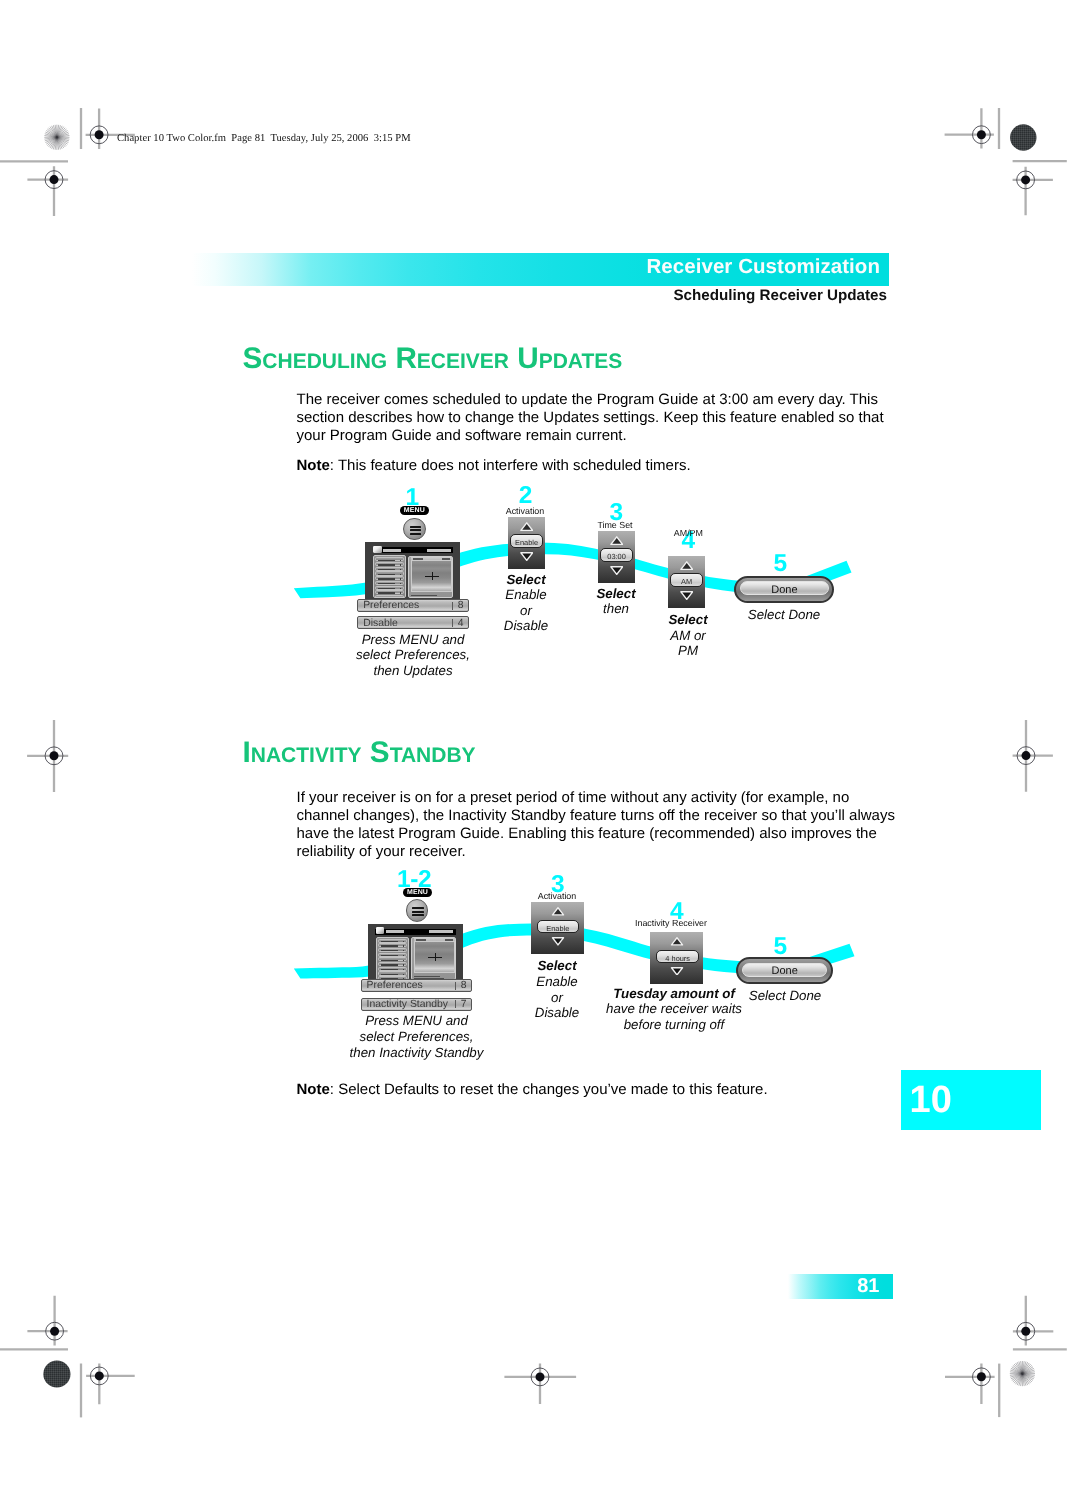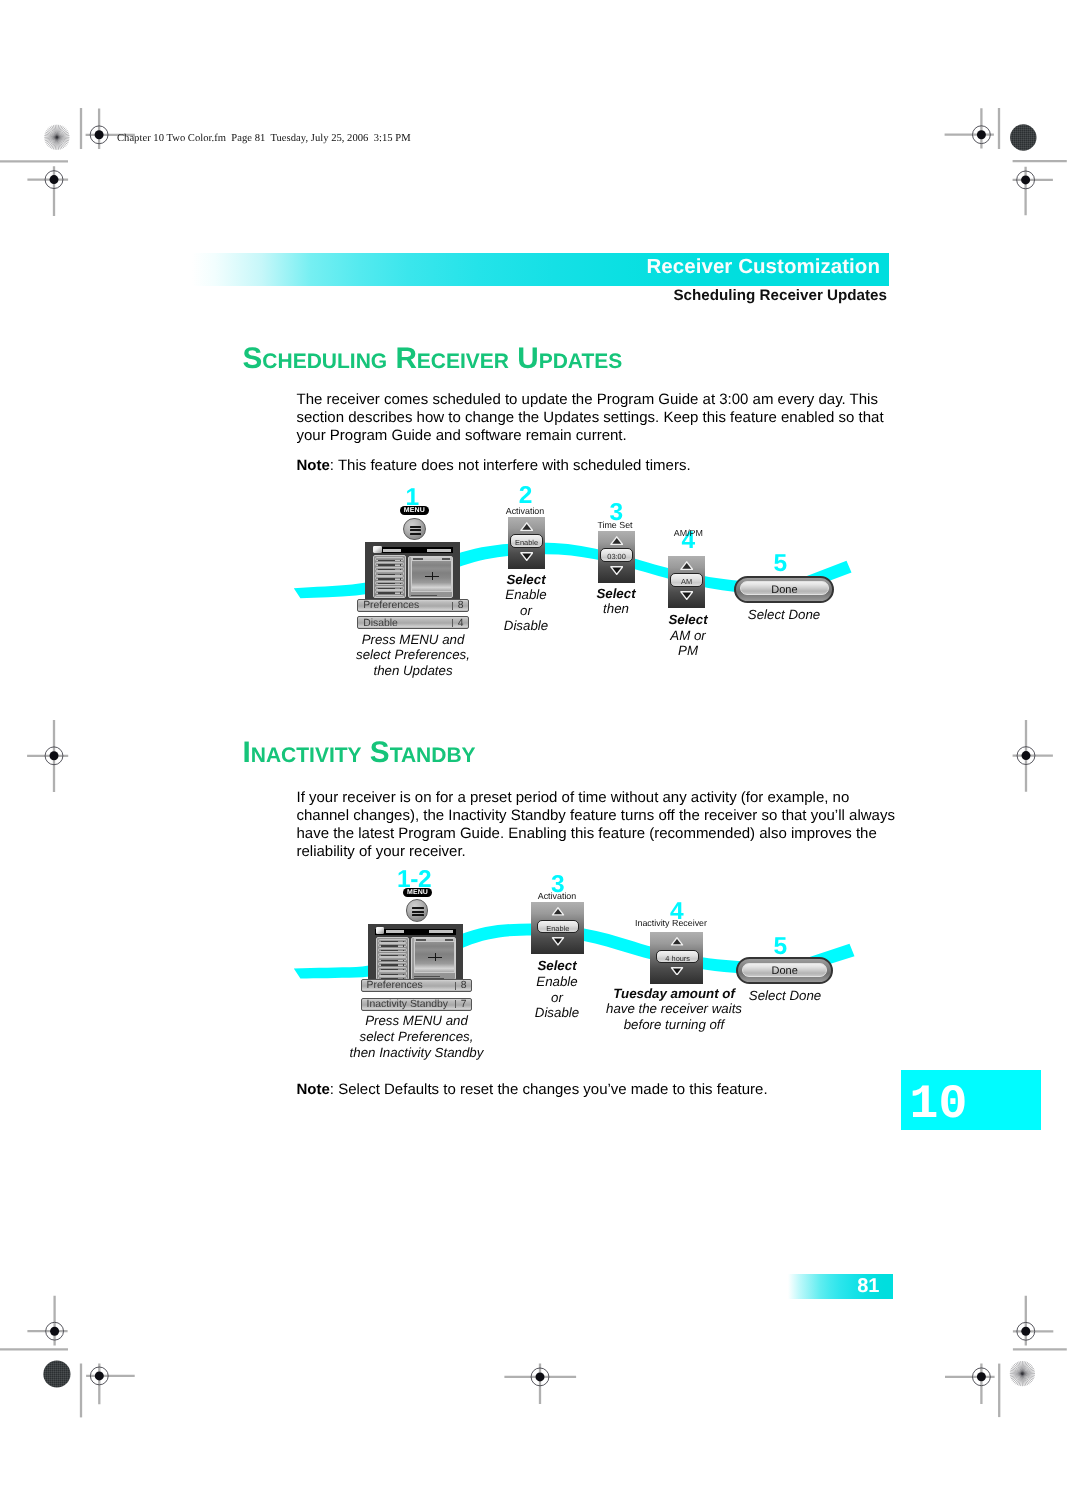--- a/index.html
+++ b/index.html
@@ -25,21 +25,21 @@
 
   
   h1.sect{position:absolute;left:242.5px;margin:0;color:#16c47a;font-weight:bold;
       font-size:29.7px;font-variant:small-caps;letter-spacing:0px;line-height:1;white-space:nowrap;}
   .para{position:absolute;left:296.5px;width:591px;font-size:15px;line-height:18.1px;color:#000;text-align:left;}
   .para.wide{width:601px;}
   .para b{font-weight:bold;}
 
   
   #chapter-tab{left:901px;top:1070px;width:140px;height:59.5px;background:#00fcff;}
-  #chapter-tab span{position:absolute;left:8.6px;top:11px;color:#fff;font-weight:bold;font-size:48px;line-height:1;font-family:Liberation Mono, monospace;}
+  #chapter-tab span{position:absolute;left:8.6px;top:11px;color:#fff;font-weight:bold;font-size:38px;line-height:1;}
 
   
   #pagenum-bar{left:788px;top:1274.3px;width:104.5px;height:24.4px;
       background:linear-gradient(to right,#ffffff 0%,#bbf8fa 11.5%,#8ff2f5 21%,#5fedf0 31%,#43e9ee 40%,#2be5ec 50%,#18e2e8 62%,#0ae0e2 74%,#02dede 86%,#00dede 93%,#00dede 100%);}
   #pagenum-bar span{position:absolute;right:13px;top:2.2px;color:#fff;font-weight:bold;font-size:20px;line-height:1;}
 
   
   .diagram{position:absolute;left:0;top:0;width:1080px;height:1512px;}
   .ribbon{position:absolute;left:0;top:0;}
   .stepnum{position:absolute;color:#00f8ff;font-weight:bold;font-size:24.5px;line-height:1;

